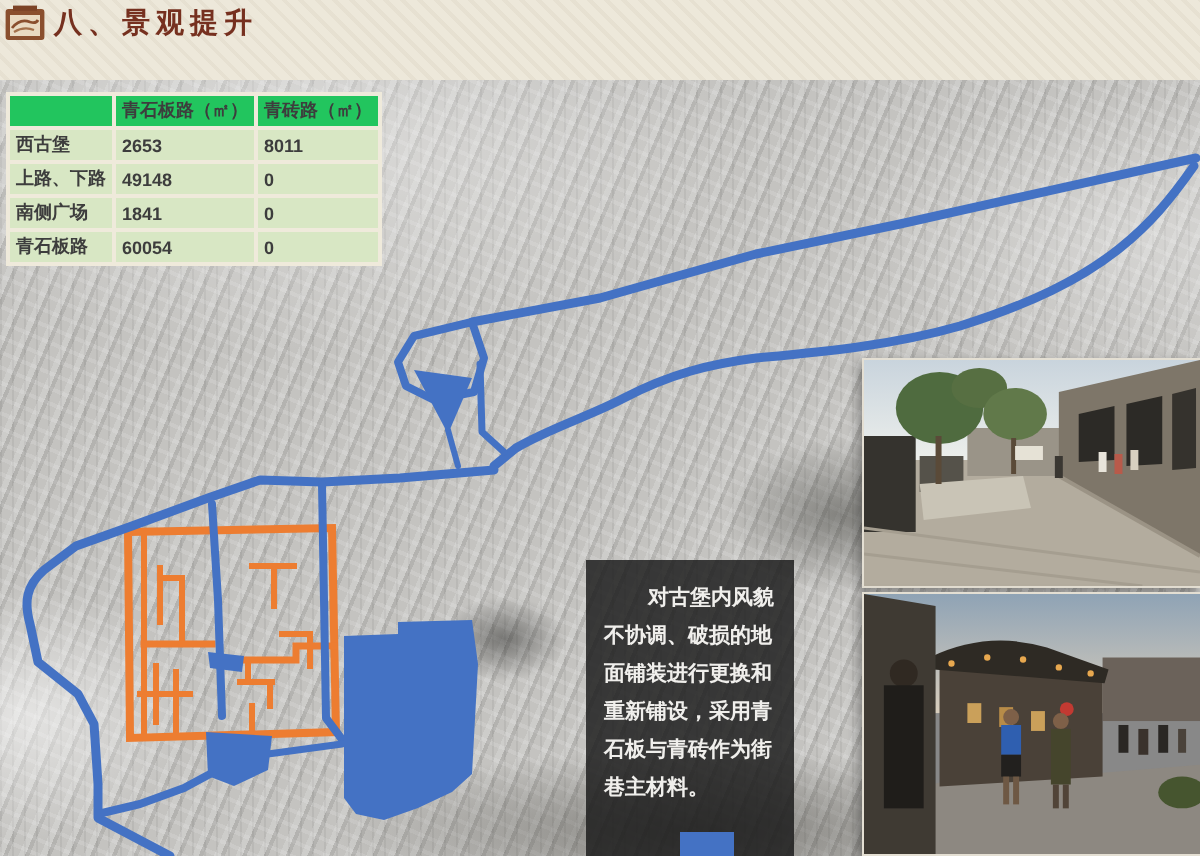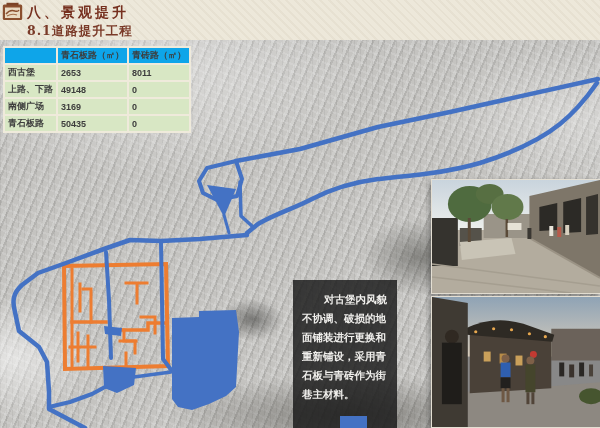--- a/index.html
+++ b/index.html
@@ -42,21 +42,21 @@
   table.area{
     position:absolute; left:3px; top:46px; z-index:3;
     border-collapse:separate; border-spacing:2px;
     background:#efeadb;
   }
   table.area th, table.area td{
     font-family:"Liberation Sans", sans-serif;
     font-size:9px; font-weight:bold; color:#3d3d3d;
     height:10.5px; padding:1px 3px; text-align:left; white-space:nowrap;
   }
-  table.area thead th{background:#0ea5e9;}
+  table.area thead th{background:#22c55e;}
   table.area tbody th, table.area tbody td{background:#d8e7c4;}
   .col-label{width:40px;} .col-stone{width:62px;} .col-brick{width:52px;}
   
   .infobox{
     position:absolute; left:293px; top:280px; width:104px; height:160px;
     background:rgba(26,26,26,.83); z-index:4; color:#f0efec;
   }
   .infobox p{
     margin:10px 9px 0 9px; text-indent:22px;
     font-size:10.5px; line-height:19px; font-weight:bold;
@@ -119,21 +119,20 @@
   <div class="titlebar">
     <svg class="title-icon" viewBox="0 0 21 19" aria-hidden="true">
       <rect x="0.8" y="2.5" width="19.4" height="15.5" rx="1.5" fill="#8a4f2e"></rect>
       <rect x="3" y="5.5" width="15" height="10.5" fill="#e9dac2"></rect>
       <rect x="4.5" y="0.8" width="12" height="2.6" fill="#7c4326"></rect>
       <path d="M4,12 Q8,7 13,9 Q16,10 17,8" stroke="#8a4f2e" stroke-width="1.4" fill="none"></path>
       <path d="M5,14 Q10,11 15,13" stroke="#a4704a" stroke-width="1.1" fill="none"></path>
     </svg>
     <h1 class="page-title">八、景观提升</h1>
   </div>
-  <h2 class="page-subtitle">8.1道路提升工程</h2>
 
   <table class="area">
     <thead>
       <tr>
         <th class="col-label"></th>
         <th class="col-stone">青石板路（㎡）</th>
         <th class="col-brick">青砖路（㎡）</th>
       </tr>
     </thead>
     <tbody>
@@ -142,26 +141,26 @@
         <td>2653</td>
         <td>8011</td>
       </tr>
       <tr>
         <th>上路、下路</th>
         <td>49148</td>
         <td>0</td>
       </tr>
       <tr>
         <th>南侧广场</th>
-        <td>3169</td>
+        <td>1841</td>
         <td>0</td>
       </tr>
       <tr>
         <th>青石板路</th>
-        <td>50435</td>
+        <td>60054</td>
         <td>0</td>
       </tr>
     </tbody>
   </table>
 
   <div class="infobox">
     <p>对古堡内风貌不协调、破损的地面铺装进行更换和重新铺设，采用青石板与青砖作为街巷主材料。</p>
     <div class="legend-row">
       <span class="swatch sw-stone"></span>
       <span class="legend-label">青石板路</span>

